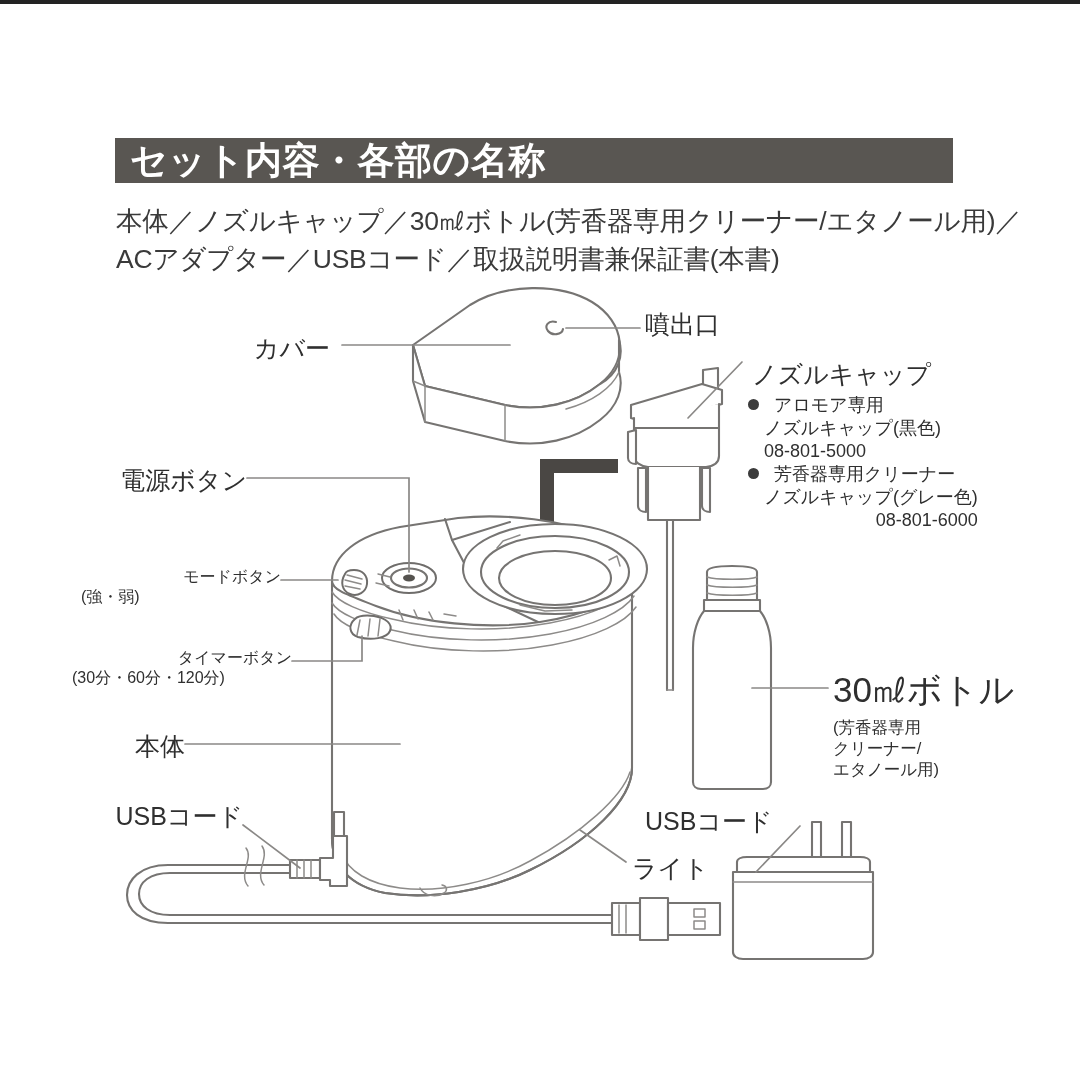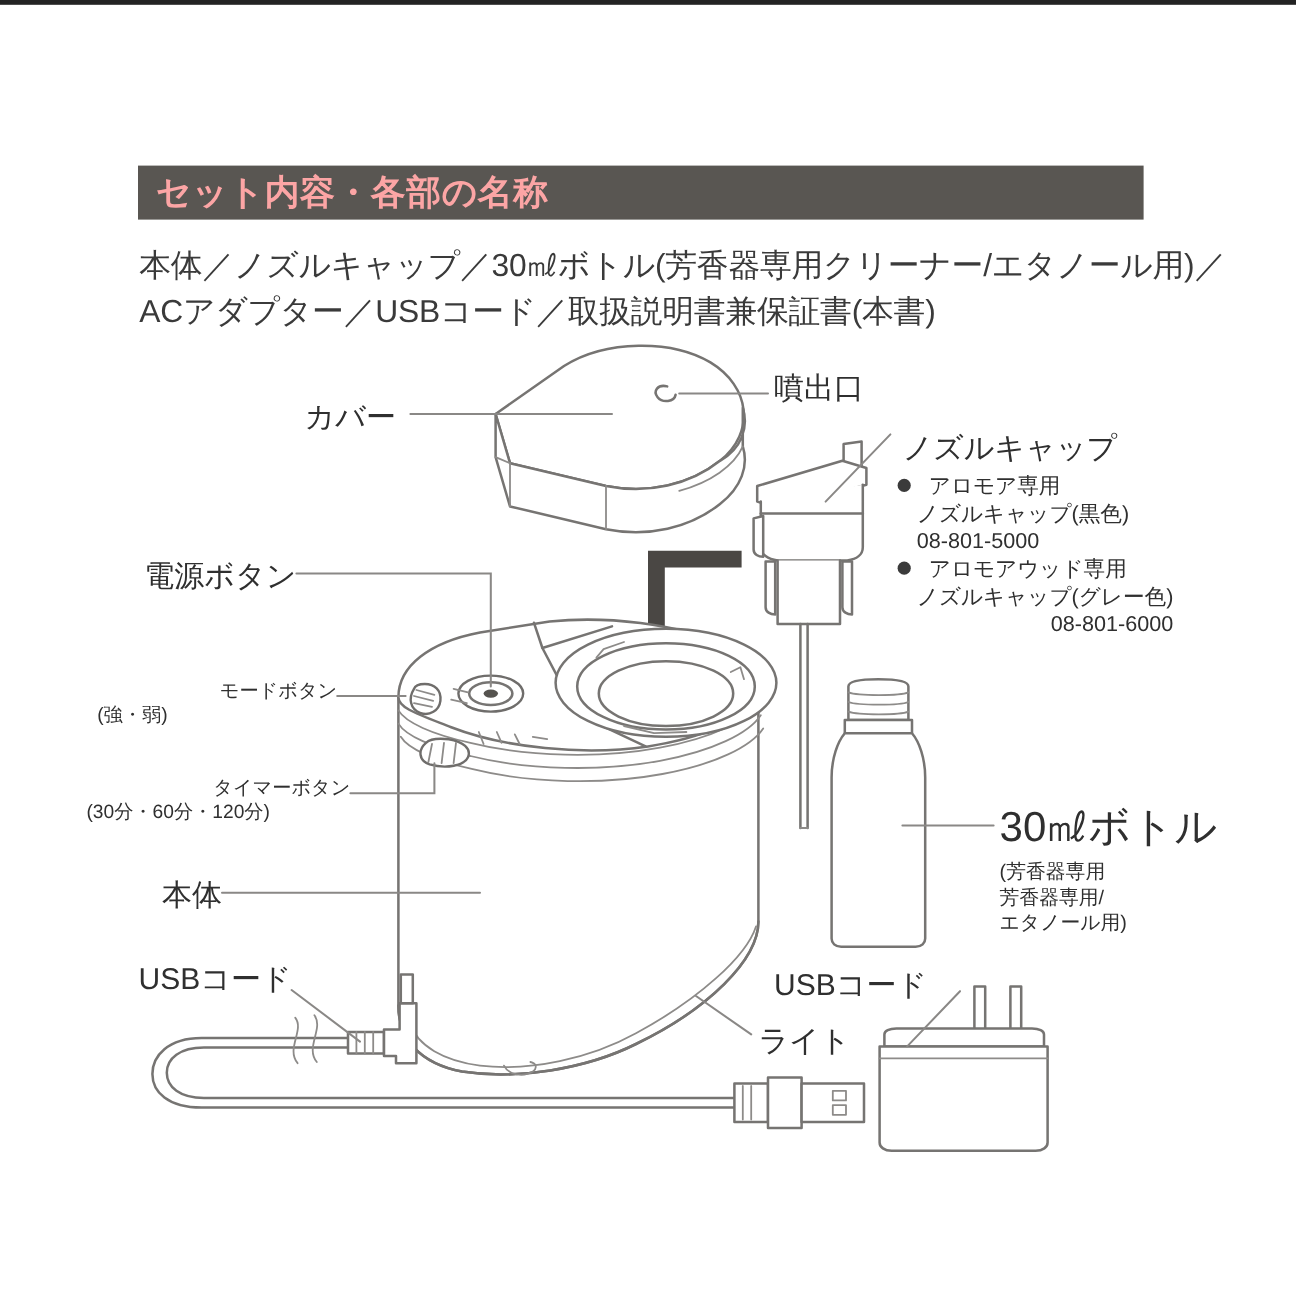--- a/index.html
+++ b/index.html
@@ -27,22 +27,22 @@
     position: absolute;
     left: 115px;
     top: 138px;
     width: 838px;
     height: 45px;
     background: #595652;
     display: flex;
     align-items: center;
   }
   #header-bar .title {
-    color: #fca5a5;
-    font-size: 29px;
+    color: #ffffff;
+    font-size: 37px;
     font-weight: 700;
     letter-spacing: 0.5px;
     padding-left: 15px;
     white-space: nowrap;
   }
   #contents-lines {
     position: absolute;
     left: 116px;
     top: 202px;
     width: 870px;
@@ -355,21 +355,21 @@
 
   <div style="position:absolute; left:748px; top:394px;">
     <div class="bullet-row">
       <span class="bullet-dot"></span>
       <span class="lbl small" style="position:static;">アロモア専用</span>
     </div>
     <div class="lbl small" style="position:static; padding-left:16px;">ノズルキャップ(黒色)</div>
     <div class="lbl small" style="position:static; padding-left:16px;">08-801-5000</div>
     <div class="bullet-row">
       <span class="bullet-dot"></span>
-      <span class="lbl small" style="position:static;">アロモアウッド専用</span>
+      <span class="lbl small" style="position:static;">芳香器専用クリーナー</span>
     </div>
     <div class="lbl small" style="position:static; padding-left:16px;">ノズルキャップ(グレー色)</div>
     <div class="lbl small" style="position:static; padding-left:16px;text-align:right;">08-801-6000</div>
   </div>
 
   <div class="lbl big r" style="left:107px; top:464px; width:140px;">
     <span>電源ボタン</span>
   </div>
 
   <div class="lbl r" style="left:81px; top:567px; width:200px;">
@@ -394,17 +394,17 @@
     <span>ライト</span>
   </div>
 
   <div class="lbl big" style="left:645px; top:805px;">
     <span>USBコード</span>
   </div>
 
   <div style="position:absolute; left:833px; top:668px;">
     <div class="lbl big" style="position:static; font-size:35px;">30㎖ボトル</div>
     <div class="lbl tiny" style="position:static; margin-top:4px;">(芳香器専用</div>
-    <div class="lbl tiny" style="position:static;">芳香器専用/</div>
+    <div class="lbl tiny" style="position:static;">クリーナー/</div>
     <div class="lbl tiny" style="position:static;">エタノール用)</div>
   </div>
 
 </div>
 
 </body></html>

